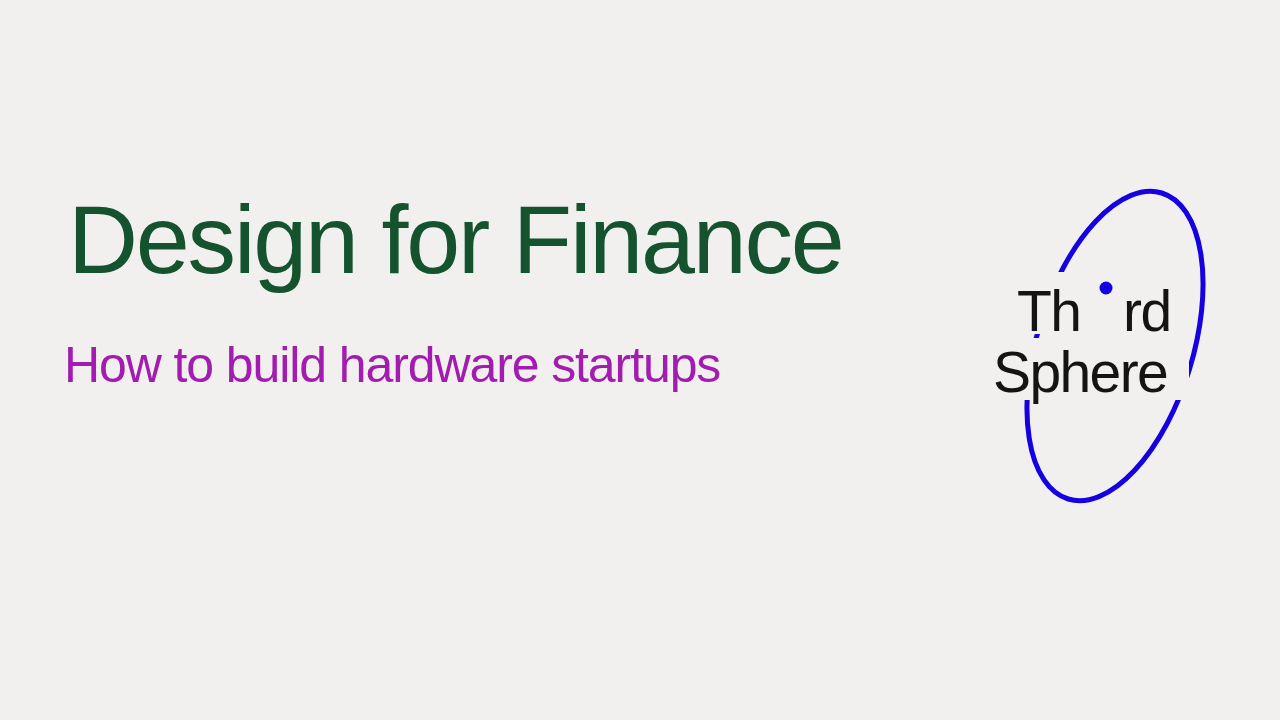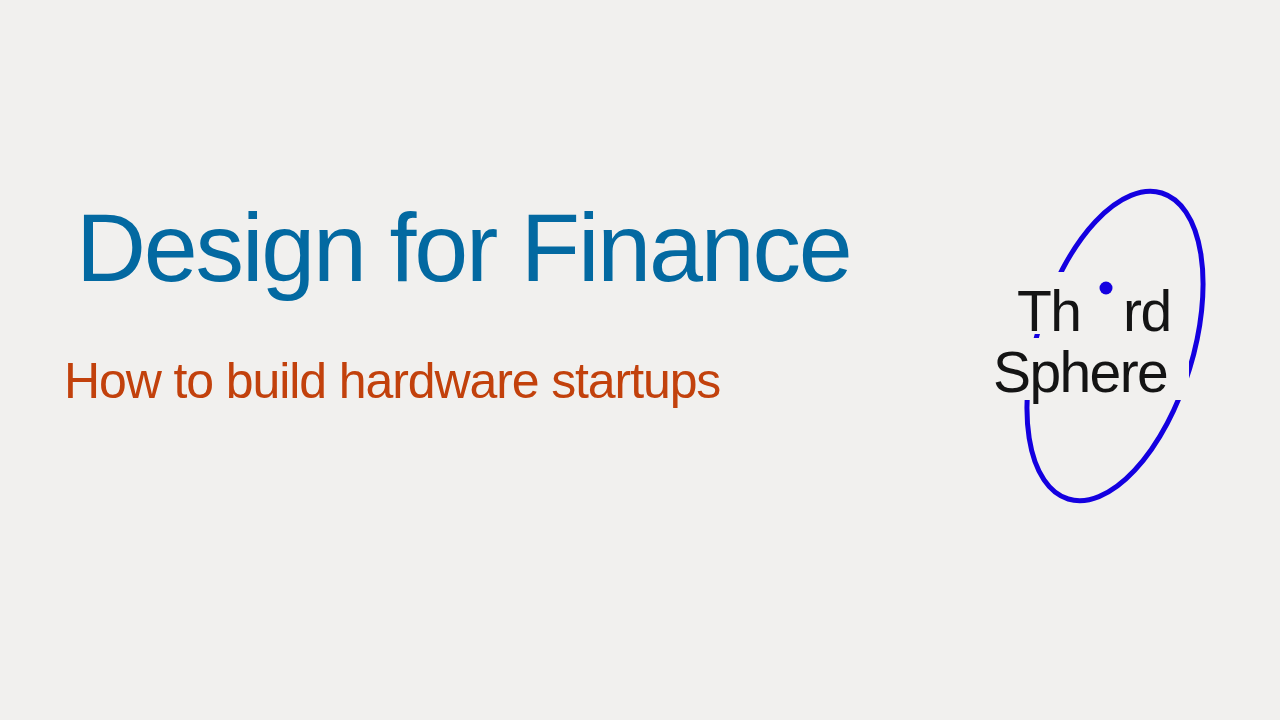--- a/index.html
+++ b/index.html
@@ -29,34 +29,34 @@
     top: 188px;
     width: 880px;
   }
 
   .slide-title {
     font-family: "Liberation Sans", sans-serif;
     font-size: 97px;
     font-weight: 400;
     letter-spacing: -2.2px;
     line-height: 96px;
-    color: #0369a1;
-    margin: 12px;
+    color: #14532d;
+    margin: 4px;
     white-space: nowrap;
   }
 
   .slide-subtitle {
     margin: 0;
     padding-top: 38px;
     font-family: "Liberation Sans", sans-serif;
     font-size: 50px;
     font-weight: 400;
     letter-spacing: -1.1px;
     line-height: 70px;
-    color: #c2410c;
+    color: #a21caf;
   }
   .subtitle-line {
     display: block;
     white-space: nowrap;
   }
 
   
   .logo {
     position: absolute;
     left: 975px;

